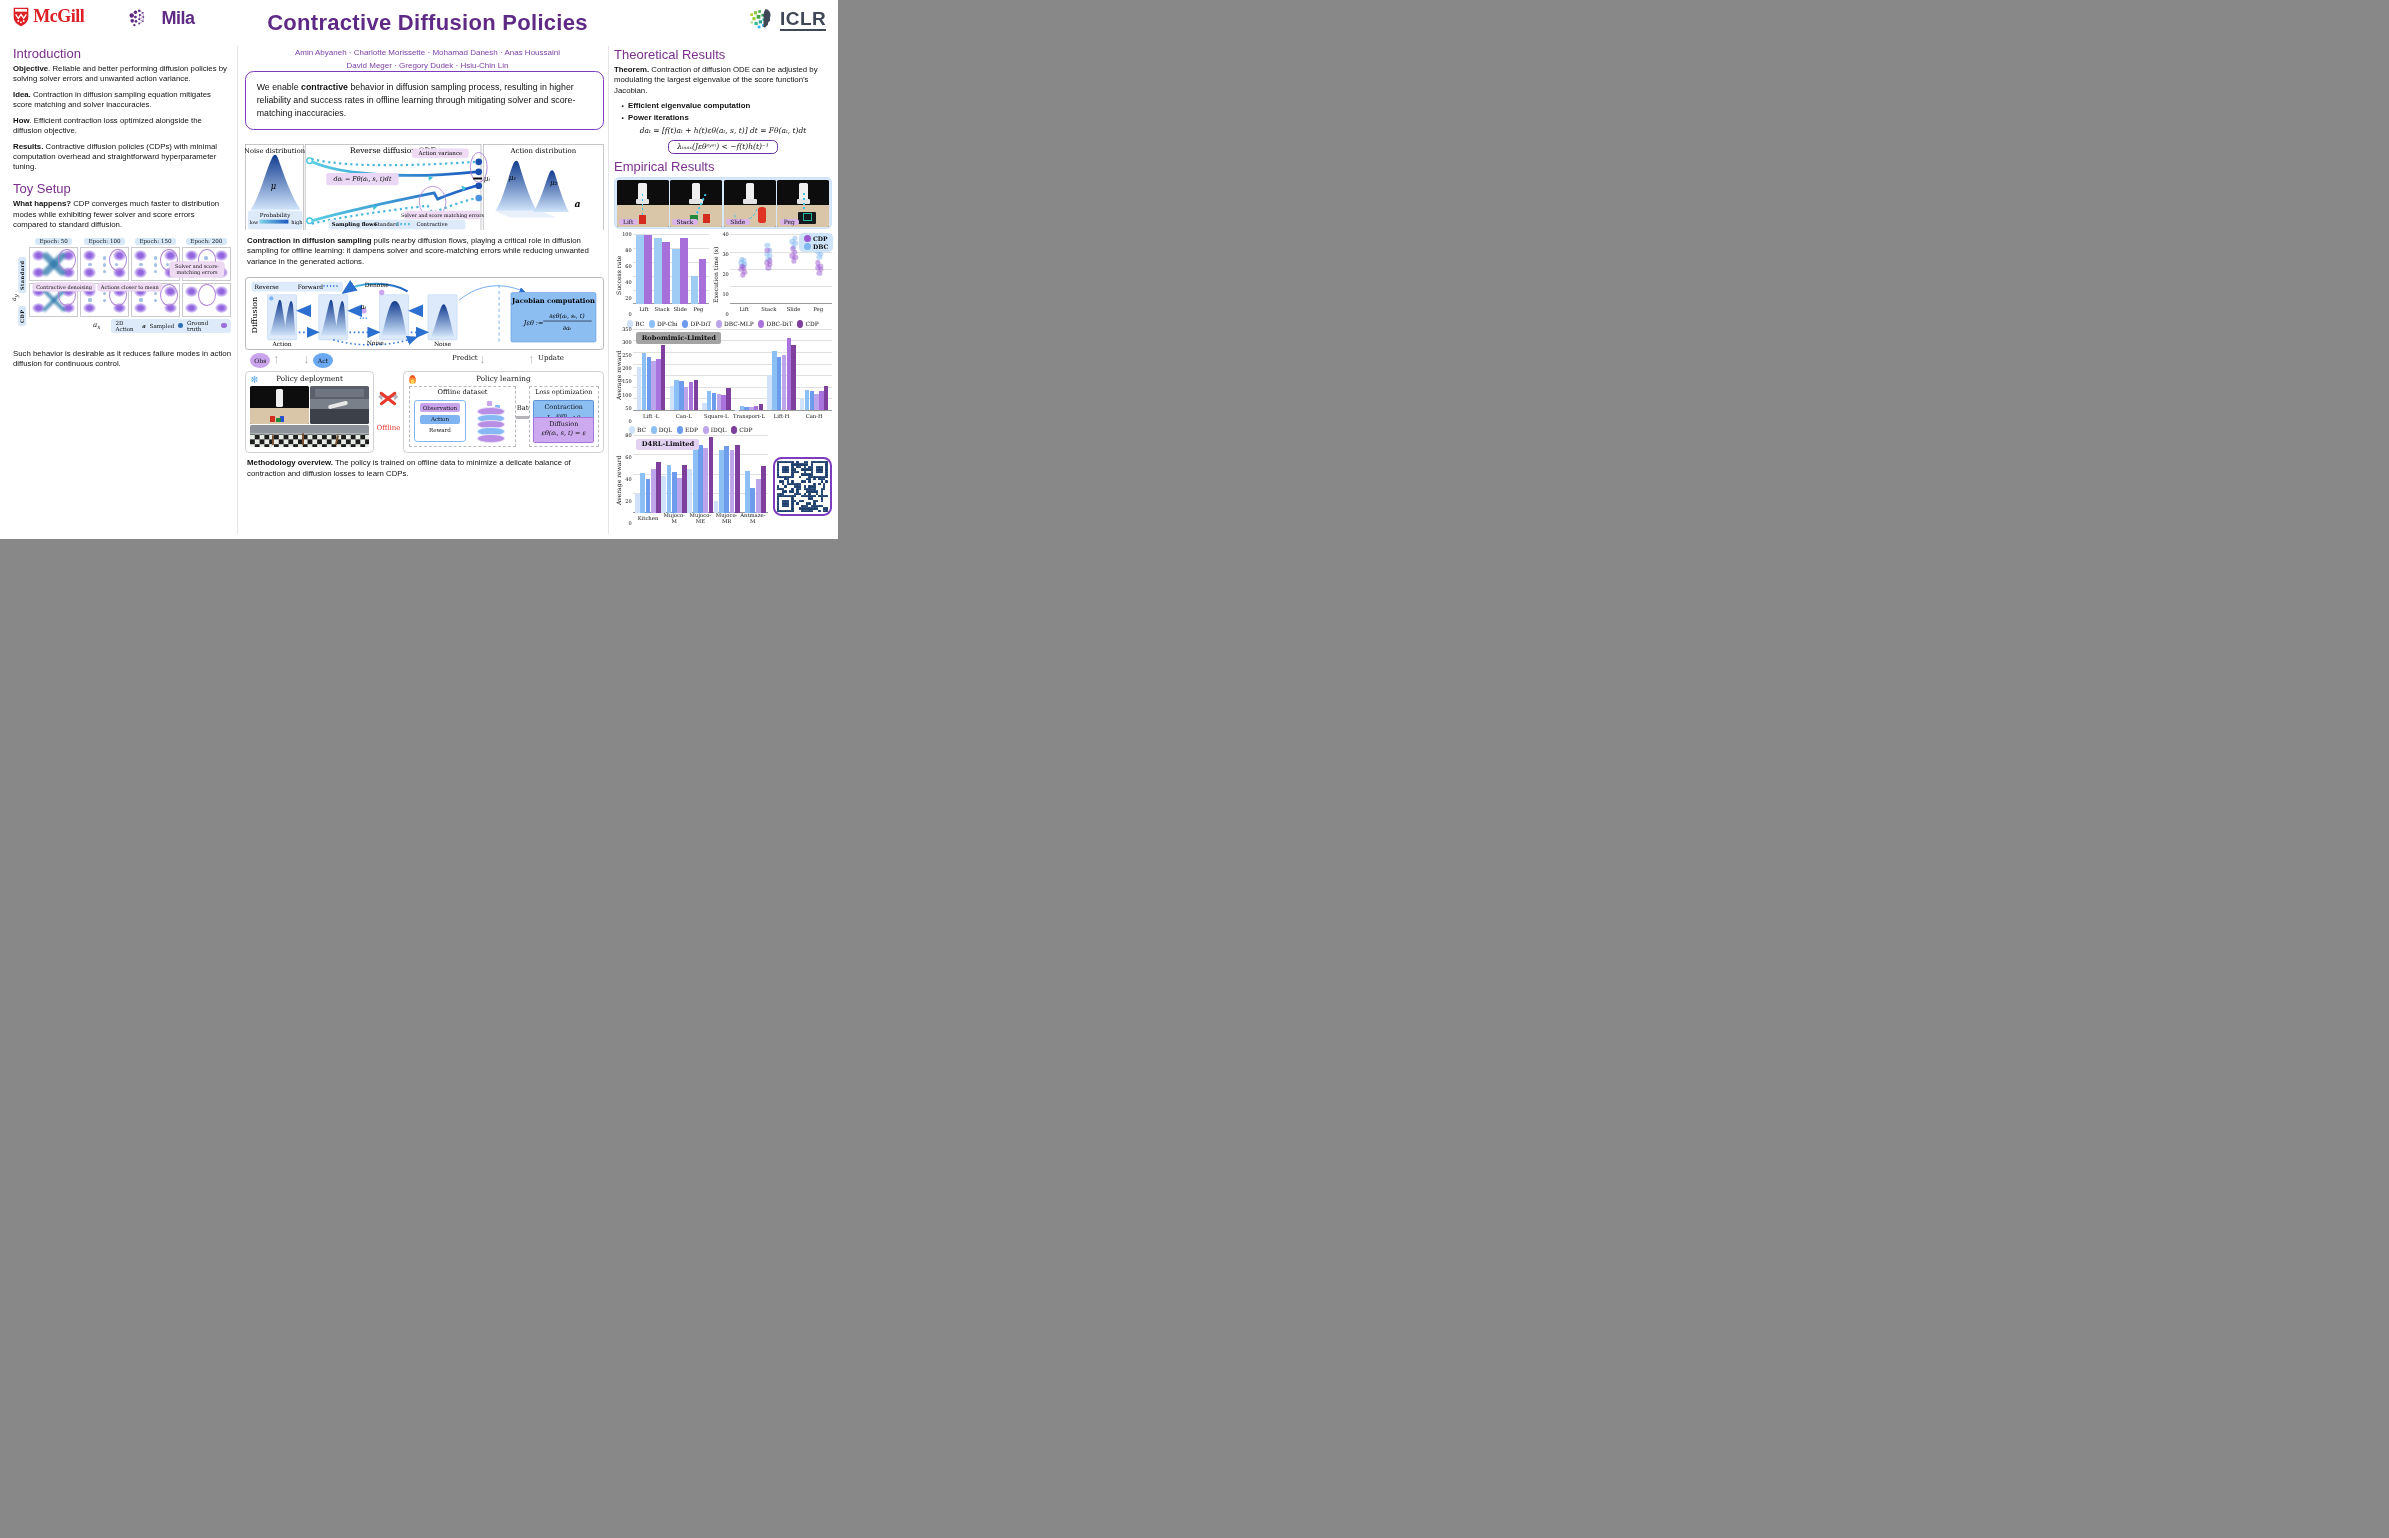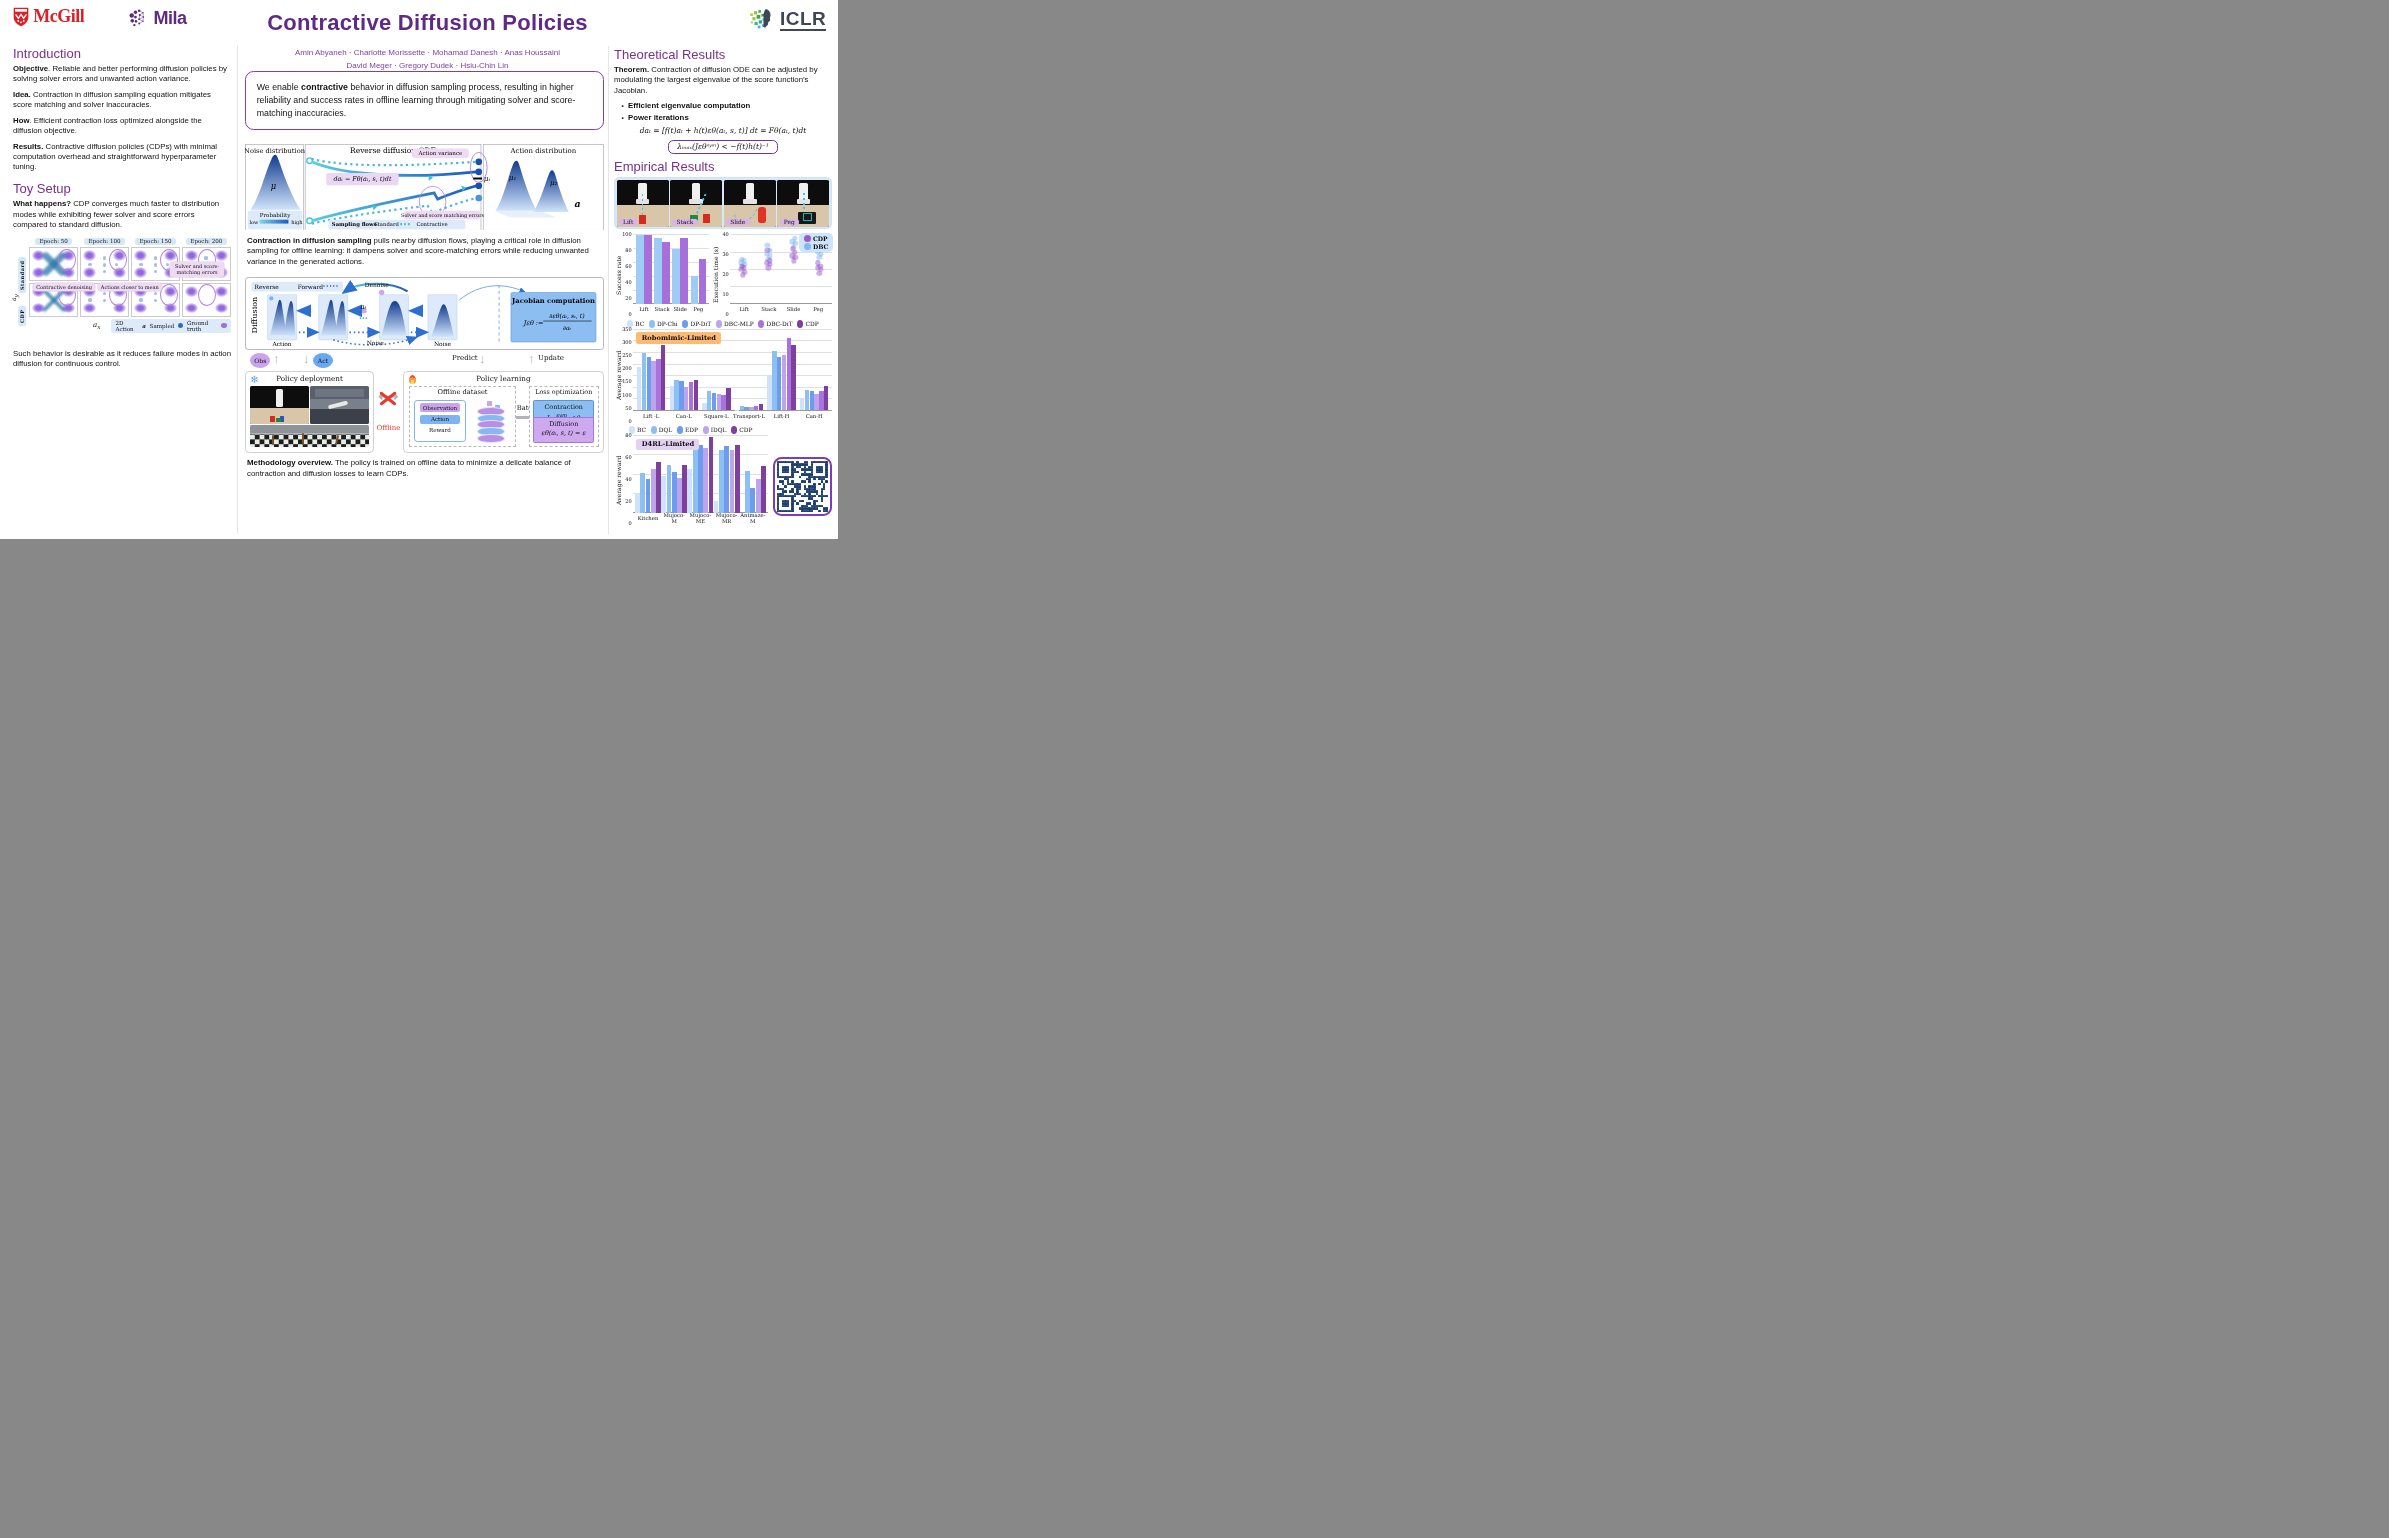--- a/index.html
+++ b/index.html
@@ -4,21 +4,21 @@
 <style>
   html,body{margin:0;padding:0;background:#888;}
   .poster{position:relative;width:838px;height:539px;background:#ffffff;overflow:hidden;
           font-family:"Liberation Sans",sans-serif;color:#111;}
   .divider{position:absolute;top:46px;bottom:5.3px;width:0.5px;background:#e6e6ea;}
   .d1{left:237px}.d2{left:608px}
 
   
   .logo-mcgill{position:absolute;left:13px;top:6.4px;display:flex;align-items:center;gap:4.3px;}
   .mcgill-text{font-family:"Liberation Serif",serif;font-weight:700;font-size:18px;color:#dd1f26;letter-spacing:-0.5px;}
-  .logo-mila{position:absolute;left:128px;top:7.5px;display:flex;align-items:center;gap:3px;}
+  .logo-mila{position:absolute;left:128px;top:7.5px;display:flex;align-items:center;gap:11px;}
   .mila-text{font-size:18px;font-weight:700;color:#5e2a84;letter-spacing:-0.5px;}
   .logo-iclr{position:absolute;right:11.8px;top:7.5px;display:flex;align-items:center;gap:4.3px;}
   .iclr-text{font-size:19px;font-weight:800;color:#3f4756;border-bottom:2.1px solid #3f4756;line-height:1.05;letter-spacing:0.5px;}
   .title-block{position:absolute;left:230px;top:9.6px;width:395px;text-align:center;}
   h1.ptitle{margin:0;font-size:22px;font-weight:700;color:#5f2a85;letter-spacing:0.3px;}
   .authors{margin-top:11.8px;font-size:8px;color:#7b3fa5;line-height:1.55;}
 
   
   .col-left{position:absolute;left:13px;top:46px;width:218px;}
   .col-mid{position:absolute;left:245px;top:58px;width:359px;}
@@ -864,21 +864,21 @@
           <div class="chart-right">
             <div class="chart-plot">
               <div class="grid base" style="bottom: 0%;"></div>
               <div class="grid" style="bottom: 14.2857%;"></div>
               <div class="grid" style="bottom: 28.5714%;"></div>
               <div class="grid" style="bottom: 42.8571%;"></div>
               <div class="grid" style="bottom: 57.1429%;"></div>
               <div class="grid" style="bottom: 71.4286%;"></div>
               <div class="grid" style="bottom: 85.7143%;"></div>
               <div class="grid" style="bottom: 100%;"></div>
-              <div class="chart-tag" style="background: #fdba74;">Robomimic-Limited</div>
+              <div class="chart-tag" style="background: #a3a3a3;">Robomimic-Limited</div>
               <div class="bar-groups">
                 <div class="bar-group">
                   <div class="bar" style="height: 53.7143%; width: 4.3px; background: rgb(207, 226, 250);"></div>
                   <div class="bar" style="height: 70.2857%; width: 4.3px; background: rgb(140, 192, 244);"></div>
                   <div class="bar" style="height: 65.4286%; width: 4.3px; background: rgb(109, 156, 236);"></div>
                   <div class="bar" style="height: 60.8571%; width: 4.3px; background: rgb(189, 165, 236);"></div>
                   <div class="bar" style="height: 63.4286%; width: 4.3px; background: rgb(168, 115, 220);"></div>
                   <div class="bar hatch" style="height: 81.1429%; width: 4.3px; background: rgb(126, 63, 157);"></div>
                 </div>
                 <div class="bar-group">

